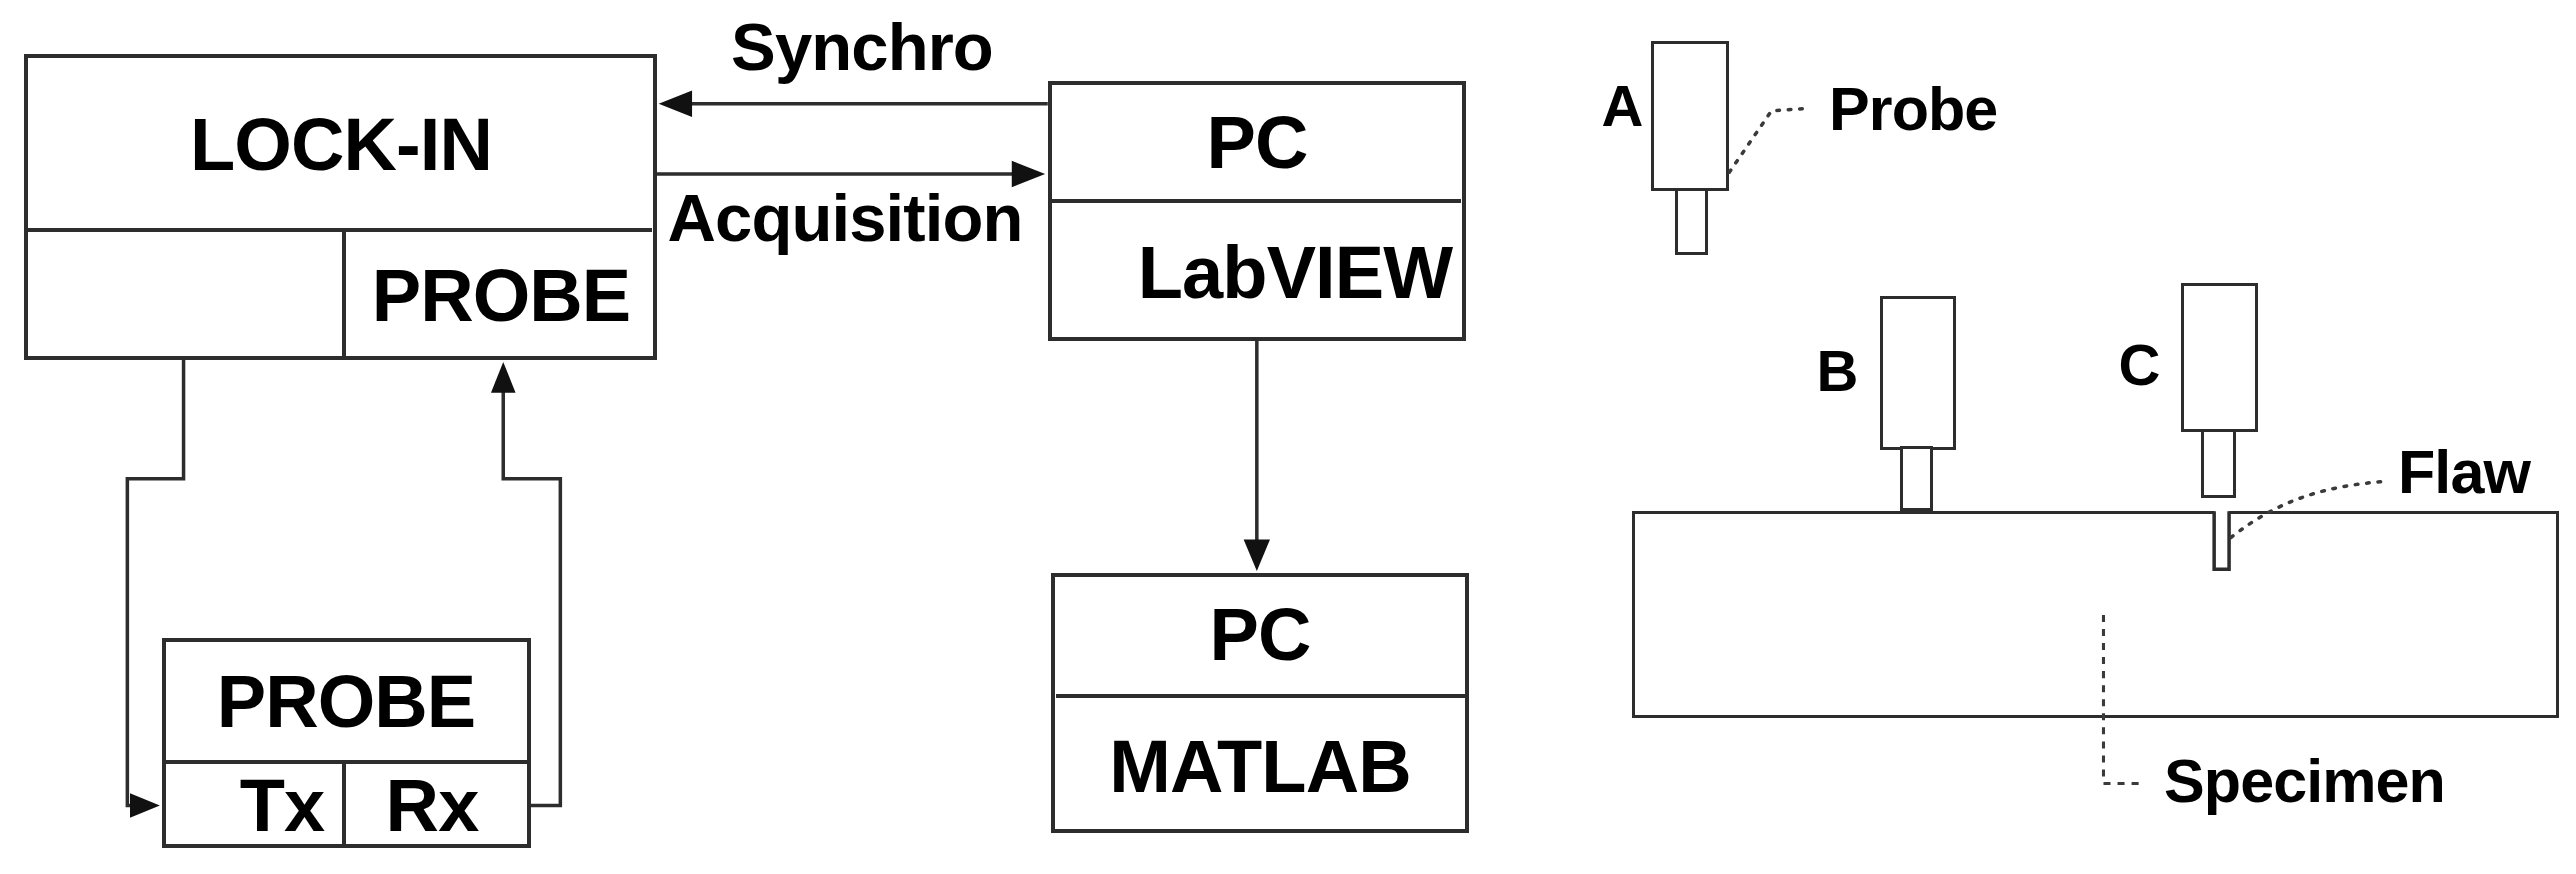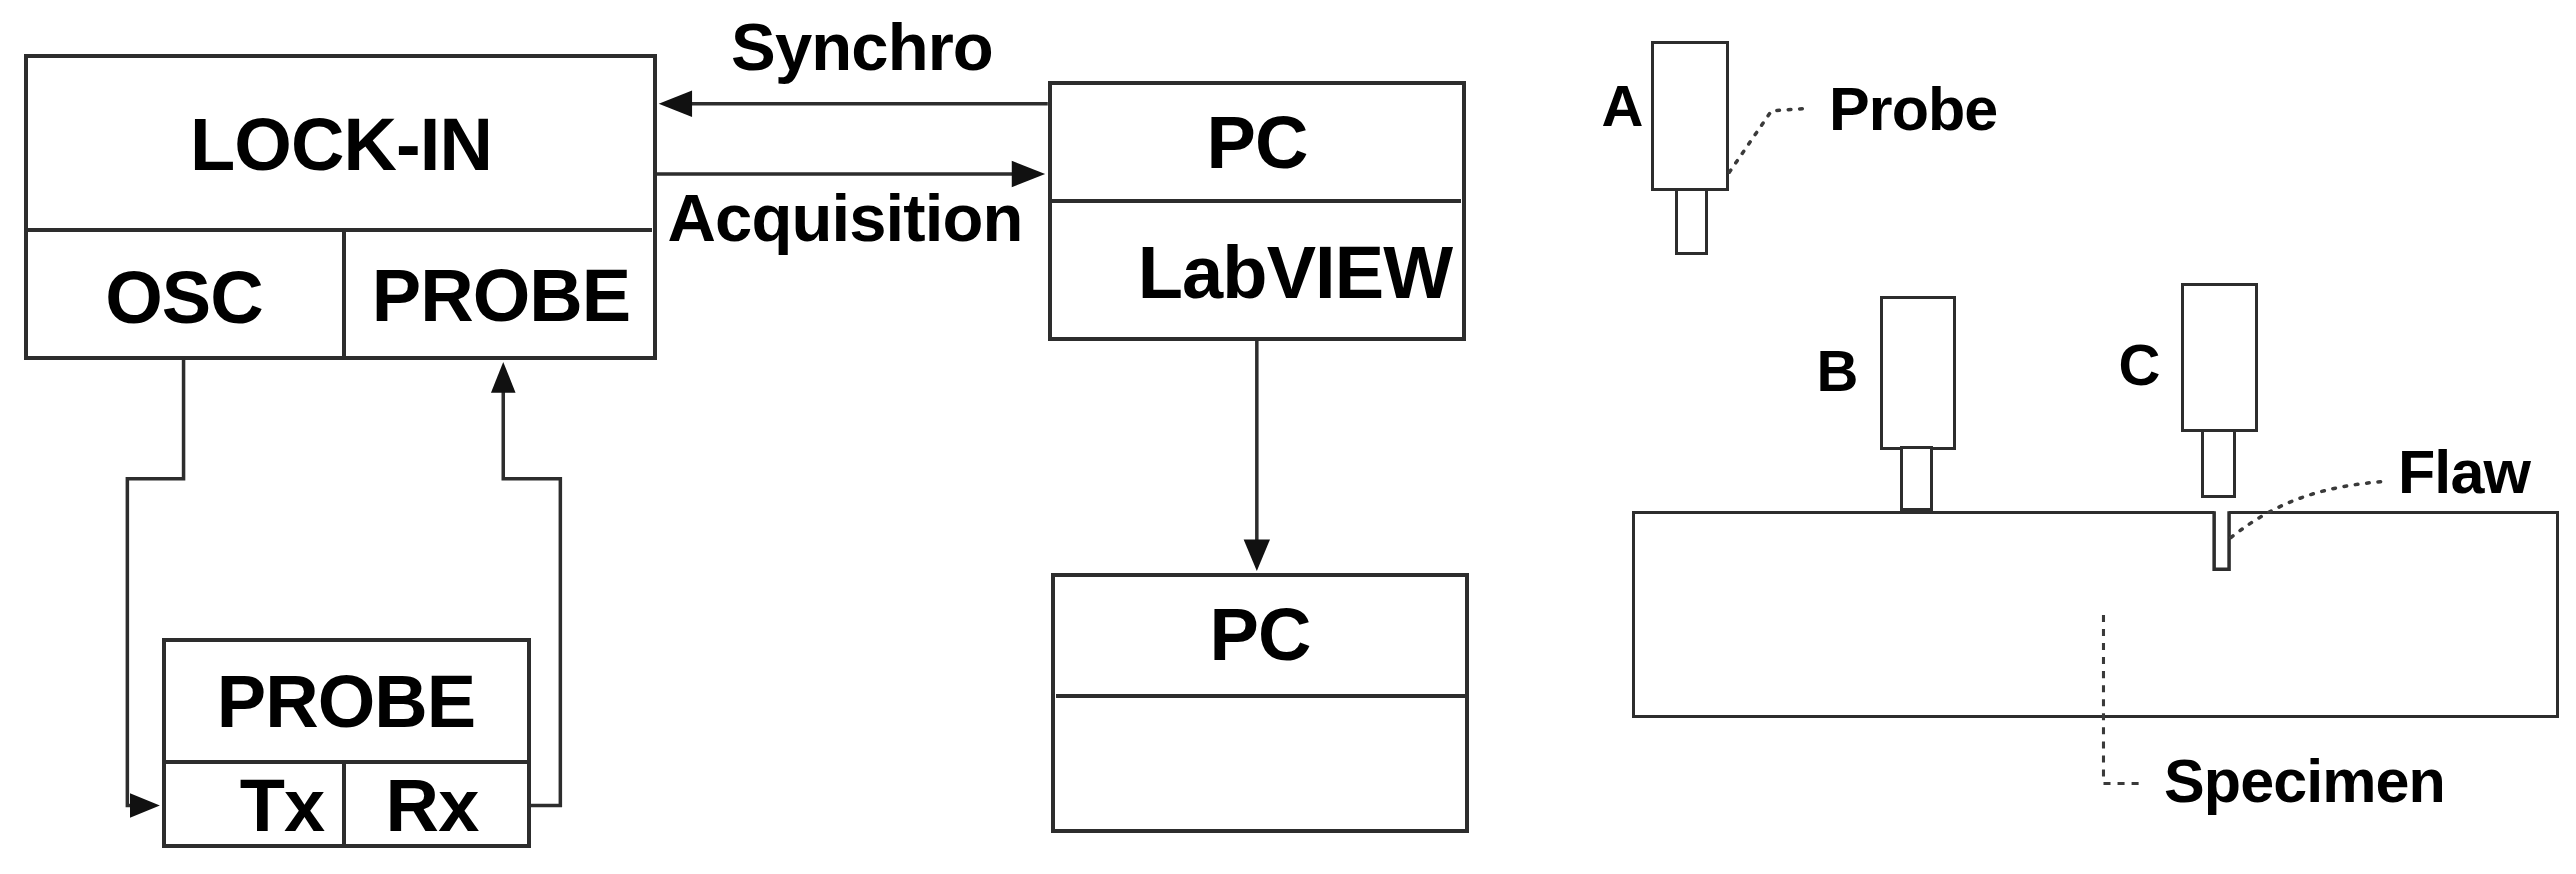--- a/index.html
+++ b/index.html
@@ -119,27 +119,27 @@
 
     <rect x="2522" y="578" width="15" height="12" fill="#ffffff"></rect>
     <path d="M 2521 582 L 2521 648 L 2538 648 L 2538 582" stroke="#2d2d2d" stroke-width="4" fill="#ffffff"></path>
 
     <path d="M 2540 612 C 2595 568 2650 553 2715 548" stroke="#3a3a3a" stroke-width="4" fill="none" stroke-dasharray="3 10" stroke-linecap="round"></path>
 
     <path d="M 2395 700 L 2395 892 L 2438 892" stroke="#3a3a3a" stroke-width="3.5" fill="none" stroke-dasharray="8 8"></path>
   </svg>
 
   <div class="lbl fs-box" style="left:341px; top:144px;">LOCK-IN</div>
-  <div class="lbl fs-box" style="left:184px; top:297px;">OSC</div>
   <div class="lbl fs-box" style="left:501px; top:295px;">PROBE</div>
 
   <div class="lbl fs-box" style="left:1257px; top:142px;">PC</div>
   <div class="lbl fs-box" style="left:1295px; top:272px;">LabVIEW</div>
 
   <div class="lbl fs-box" style="left:1260px; top:634px;">PC</div>
+  <div class="lbl fs-box" style="left:1260px; top:766px;">MATLAB</div>
 
   <div class="lbl fs-box" style="left:346px; top:701px;">PROBE</div>
   <div class="lbl fs-box" style="left:253px; top:805px;margin-left:29px;">Tx</div>
   <div class="lbl fs-box" style="left:432px; top:805px;">Rx</div>
 
   <div class="lbl fs-sig" style="left:862px; top:46px;">Synchro</div>
   <div class="lbl fs-sig" style="left:845px; top:217px;">Acquisition</div>
 
   <div class="lbl fs-tag" style="left:1622px; top:105px;">A</div>
   <div class="lbl fs-tag" style="left:1837px; top:370px;">B</div>

